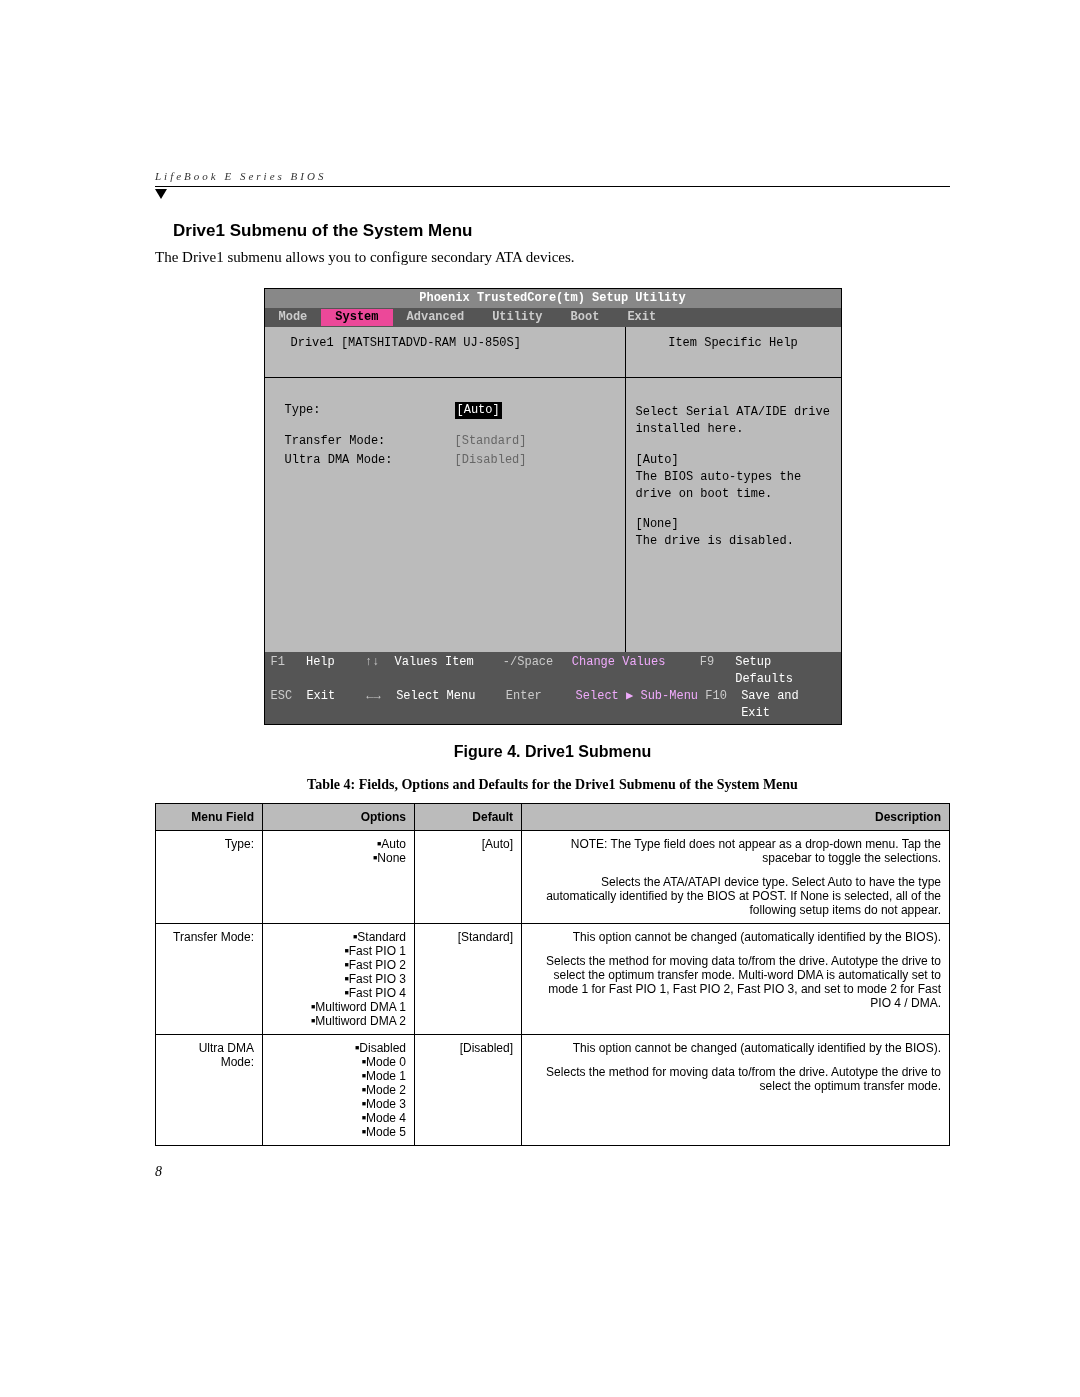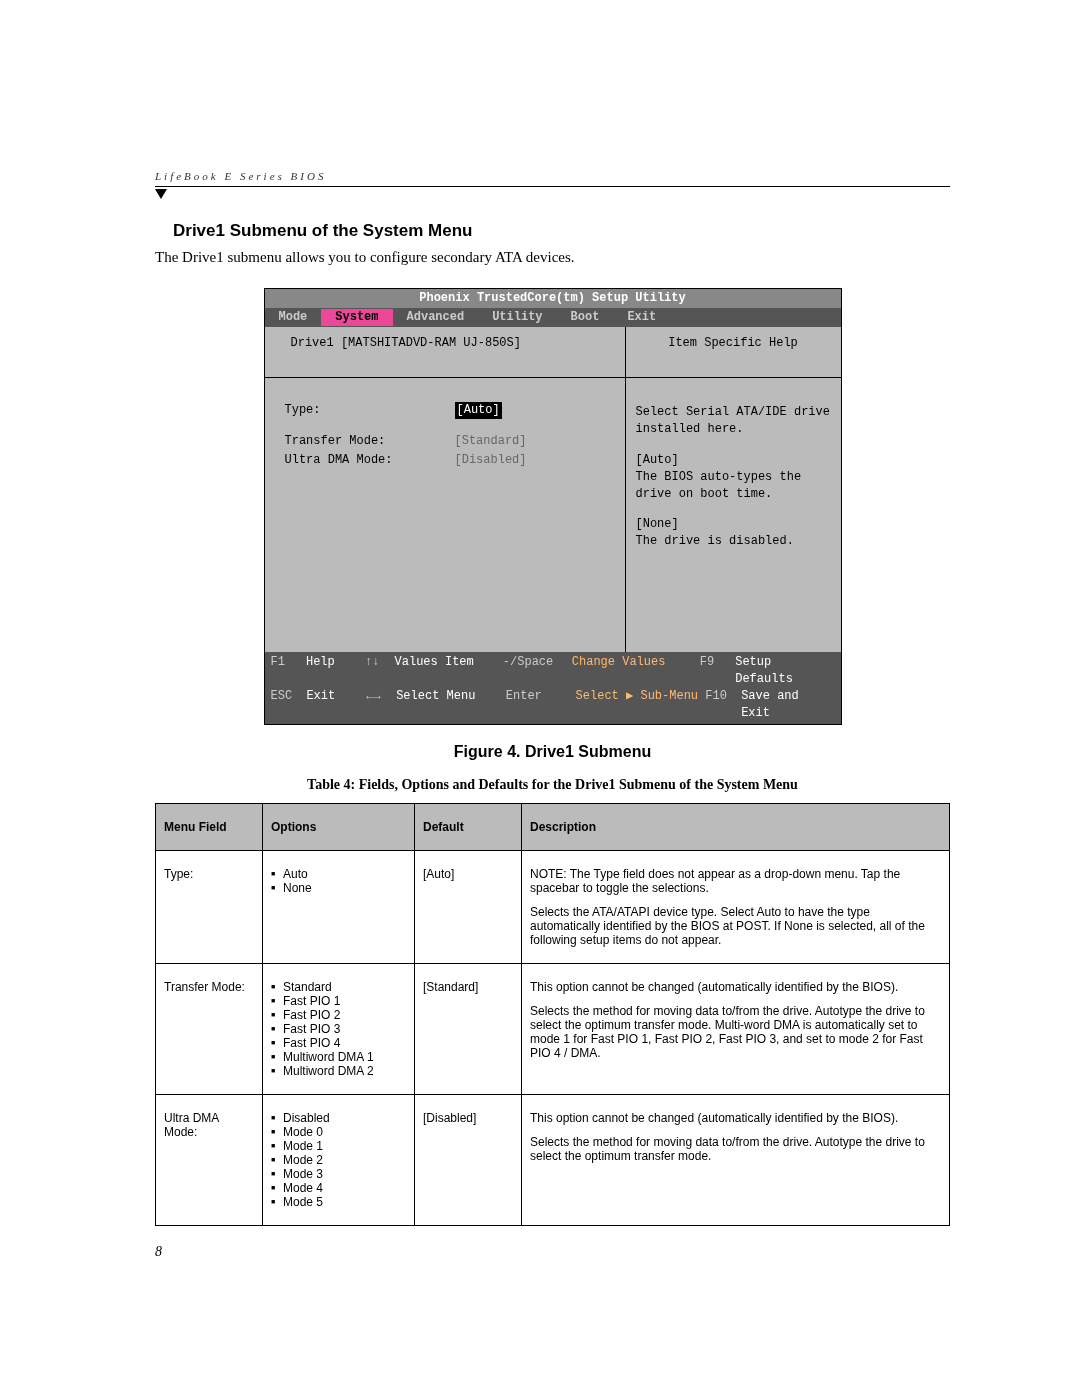--- a/index.html
+++ b/index.html
@@ -121,21 +121,21 @@
     font-family: 'Courier New', monospace;
     font-size: 12px;
     padding: 2px 6px;
   }
   .bios-footer-row { display: flex; }
   .fk { width: 36px; }
   .fl { width: 60px; color: #fff; }
   .fa { width: 30px; }
   .fm { width: 110px; color: #fff; }
   .fv { width: 70px; }
-  .fd { width: 130px; color: #fdba74; }
+  .fd { width: 130px; color: #f0abfc; }
   .fn { width: 36px; }
   .fe { color: #fff; }
   .fig-caption {
     text-align: center;
     font-family: Arial, Helvetica, sans-serif;
     font-size: 16px;
     font-weight: bold;
     margin: 10px 0 16px 0;
   }
   .tbl-title {
@@ -146,23 +146,23 @@
     margin-bottom: 10px;
   }
   table.spec {
     width: 100%;
     border-collapse: collapse;
     font-family: Arial, Helvetica, sans-serif;
     font-size: 12px;
   }
   table.spec th, table.spec td {
     border: 1px solid #000;
-    padding: 16px 8px;
+    padding: 6px 8px;
     vertical-align: top;
-    text-align: left;
+    text-align: right;
   }
   table.spec th {
     background: #bbb;
     font-weight: bold;
   }
   .col-field { width: 90px; }
   .col-opt { width: 135px; }
   .col-def { width: 90px; }
   ul.opts {
     list-style: none;

